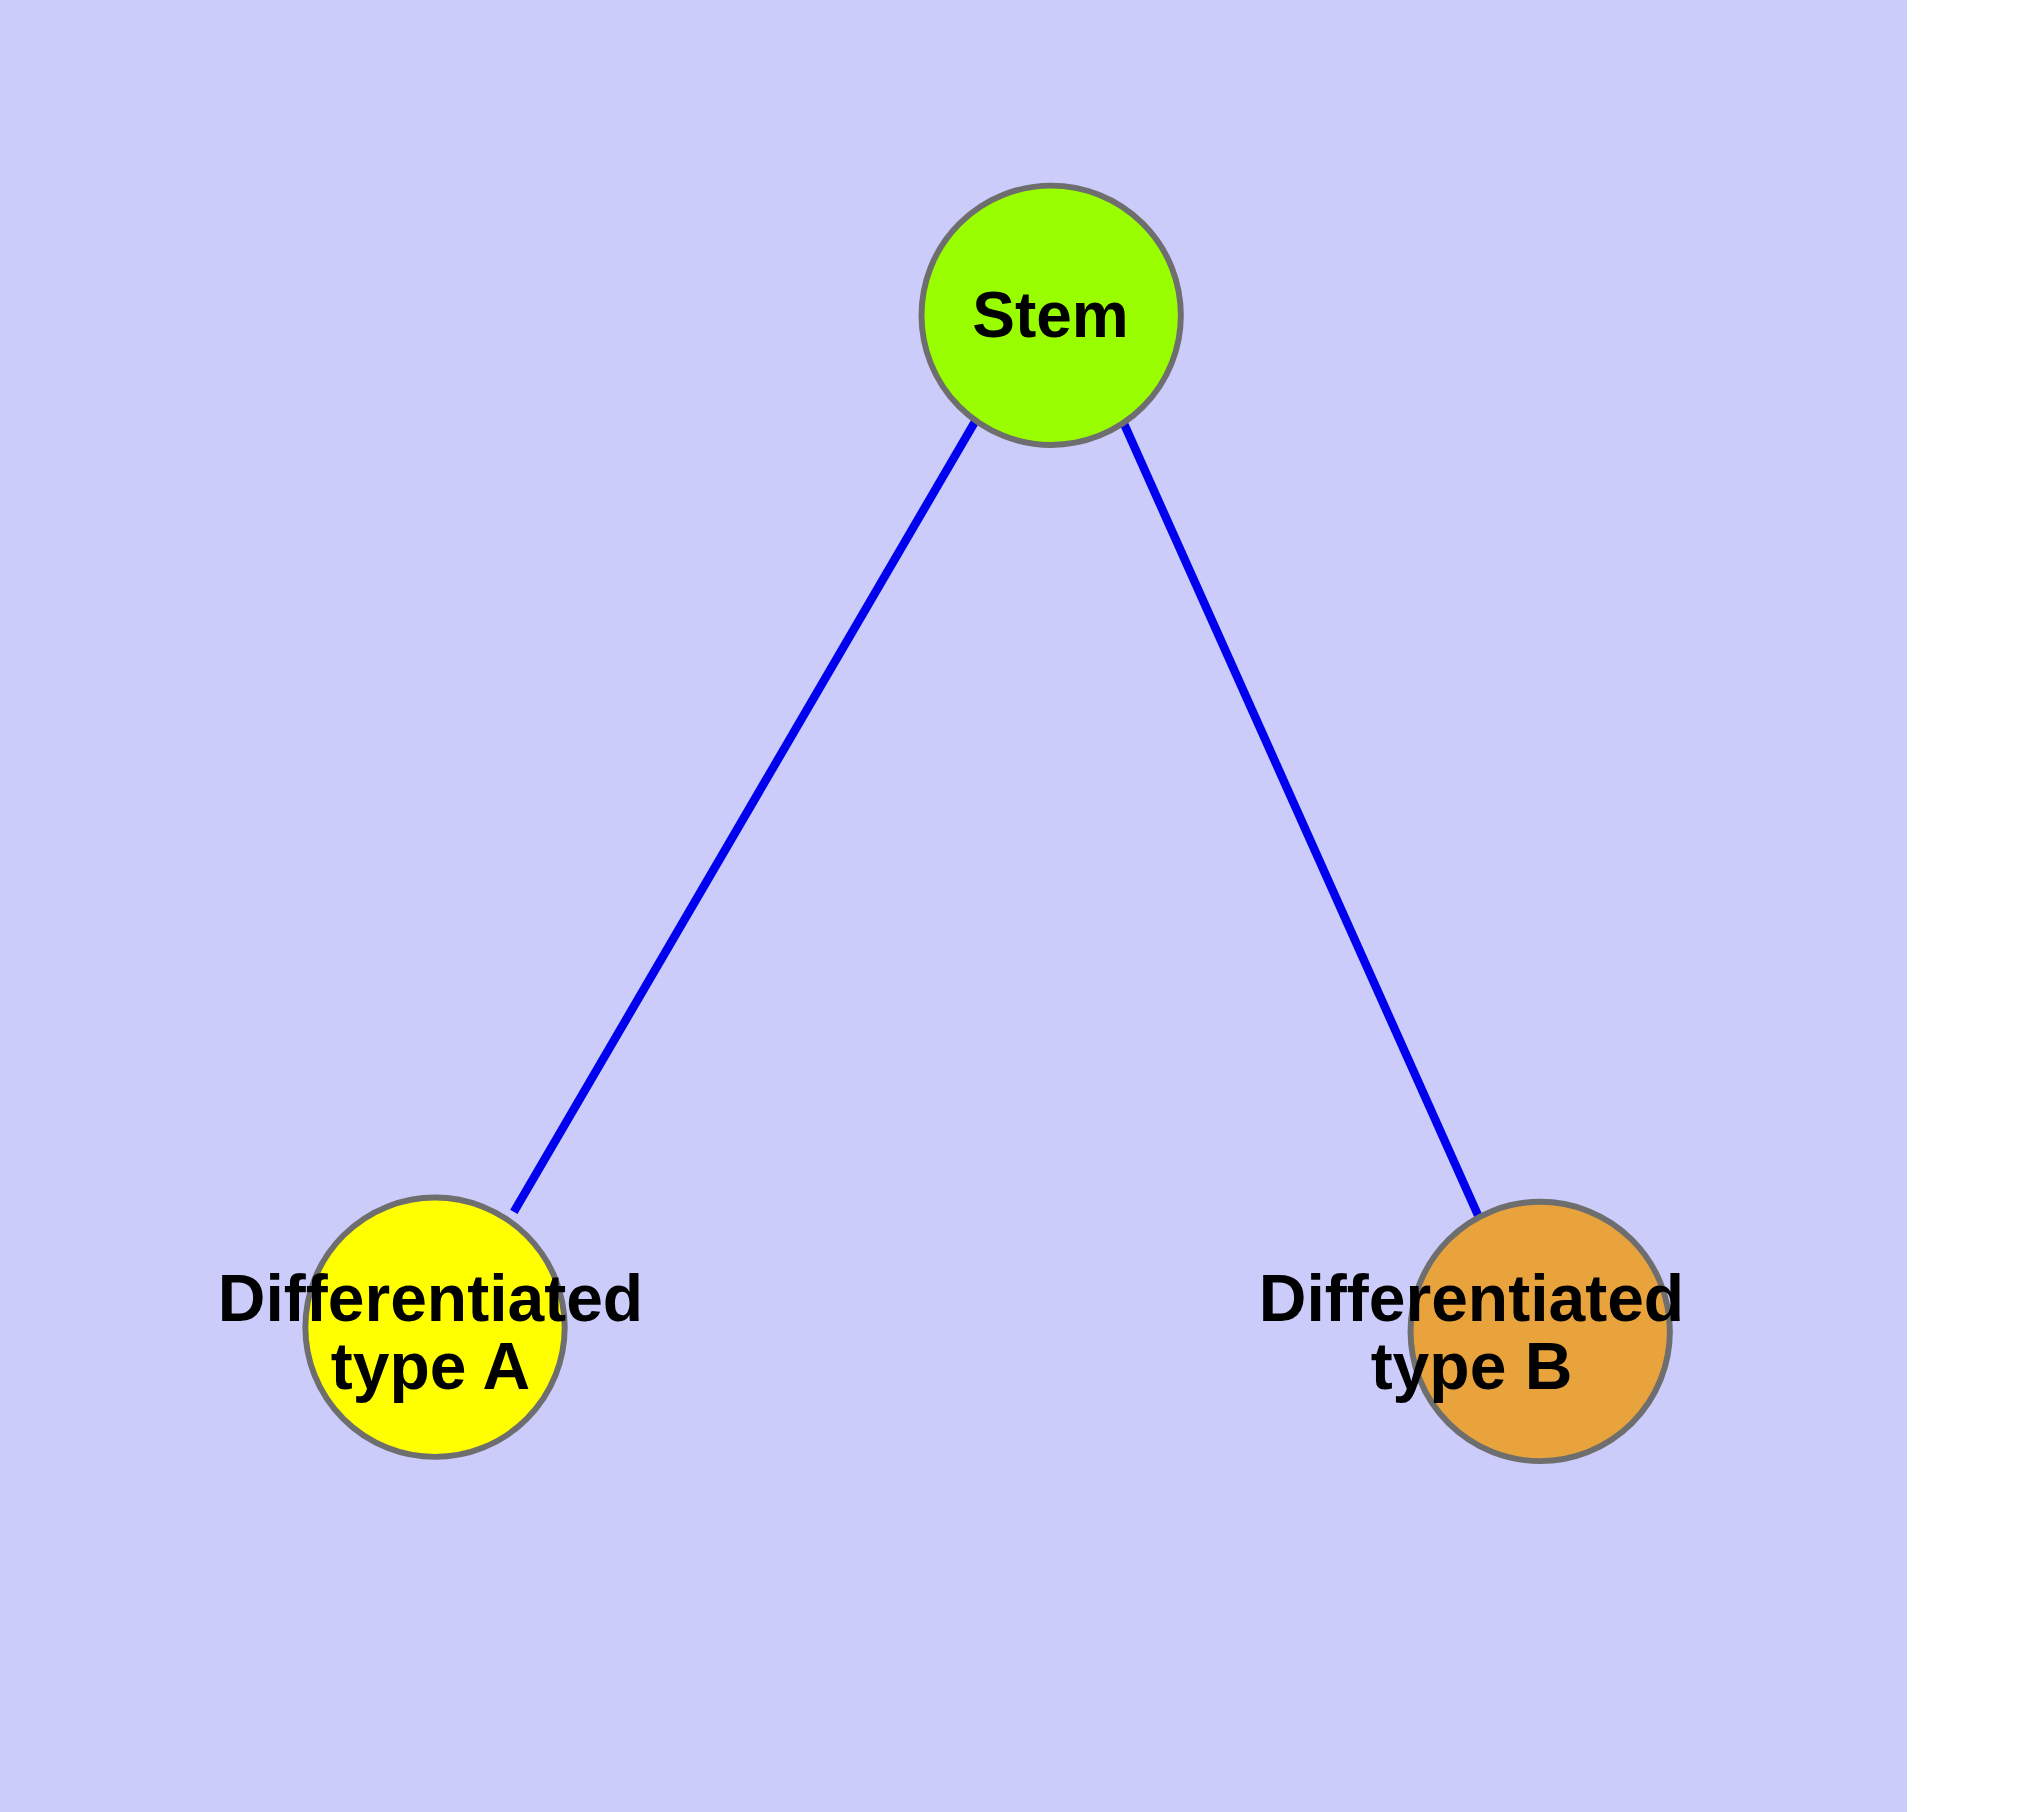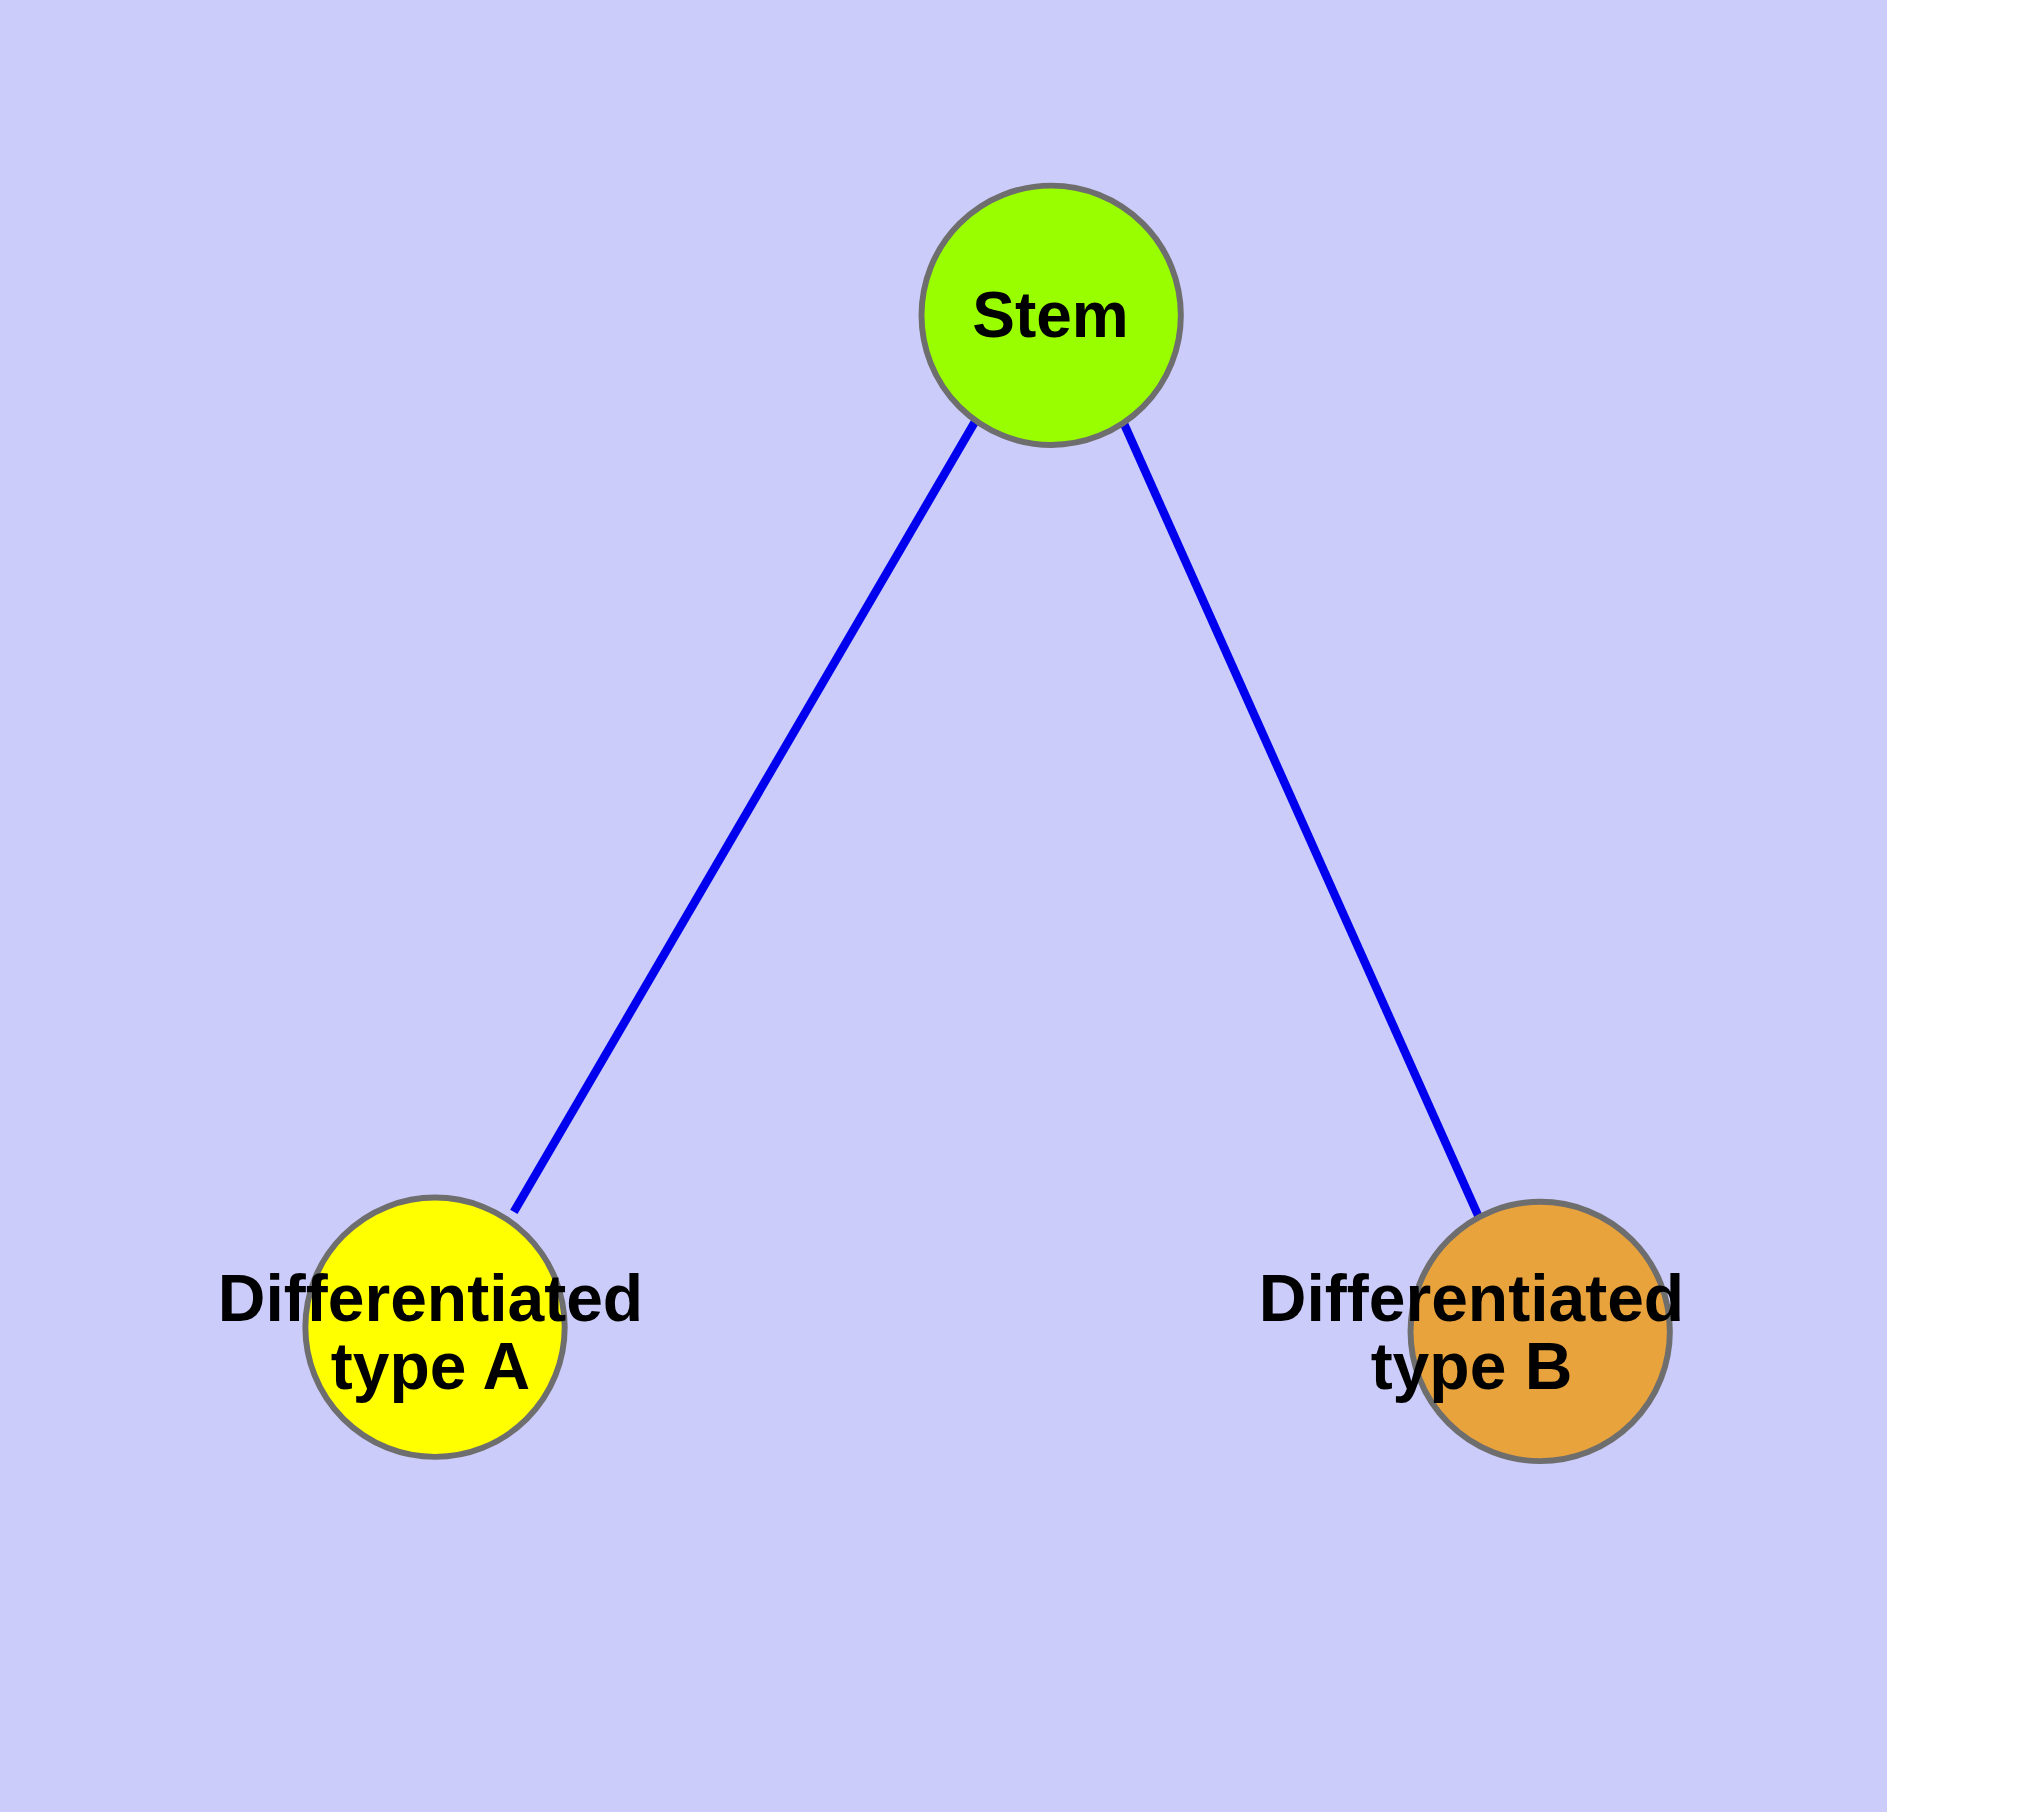--- a/index.html
+++ b/index.html
@@ -6,20 +6,21 @@
     margin: 0;
     padding: 0;
     background: #ffffff;
   }
   #stage {
     position: relative;
     width: 1887px;
     height: 1812px;
     overflow: hidden;
     font-family: "Liberation Sans", sans-serif;
+    padding-left: 20px;
   }
   #canvas-bg {
     position: absolute;
     left: 0;
     top: 0;
     width: 2021px;
     height: 1812px;
     background: #ccccfa;
   }
   #graph-svg {

